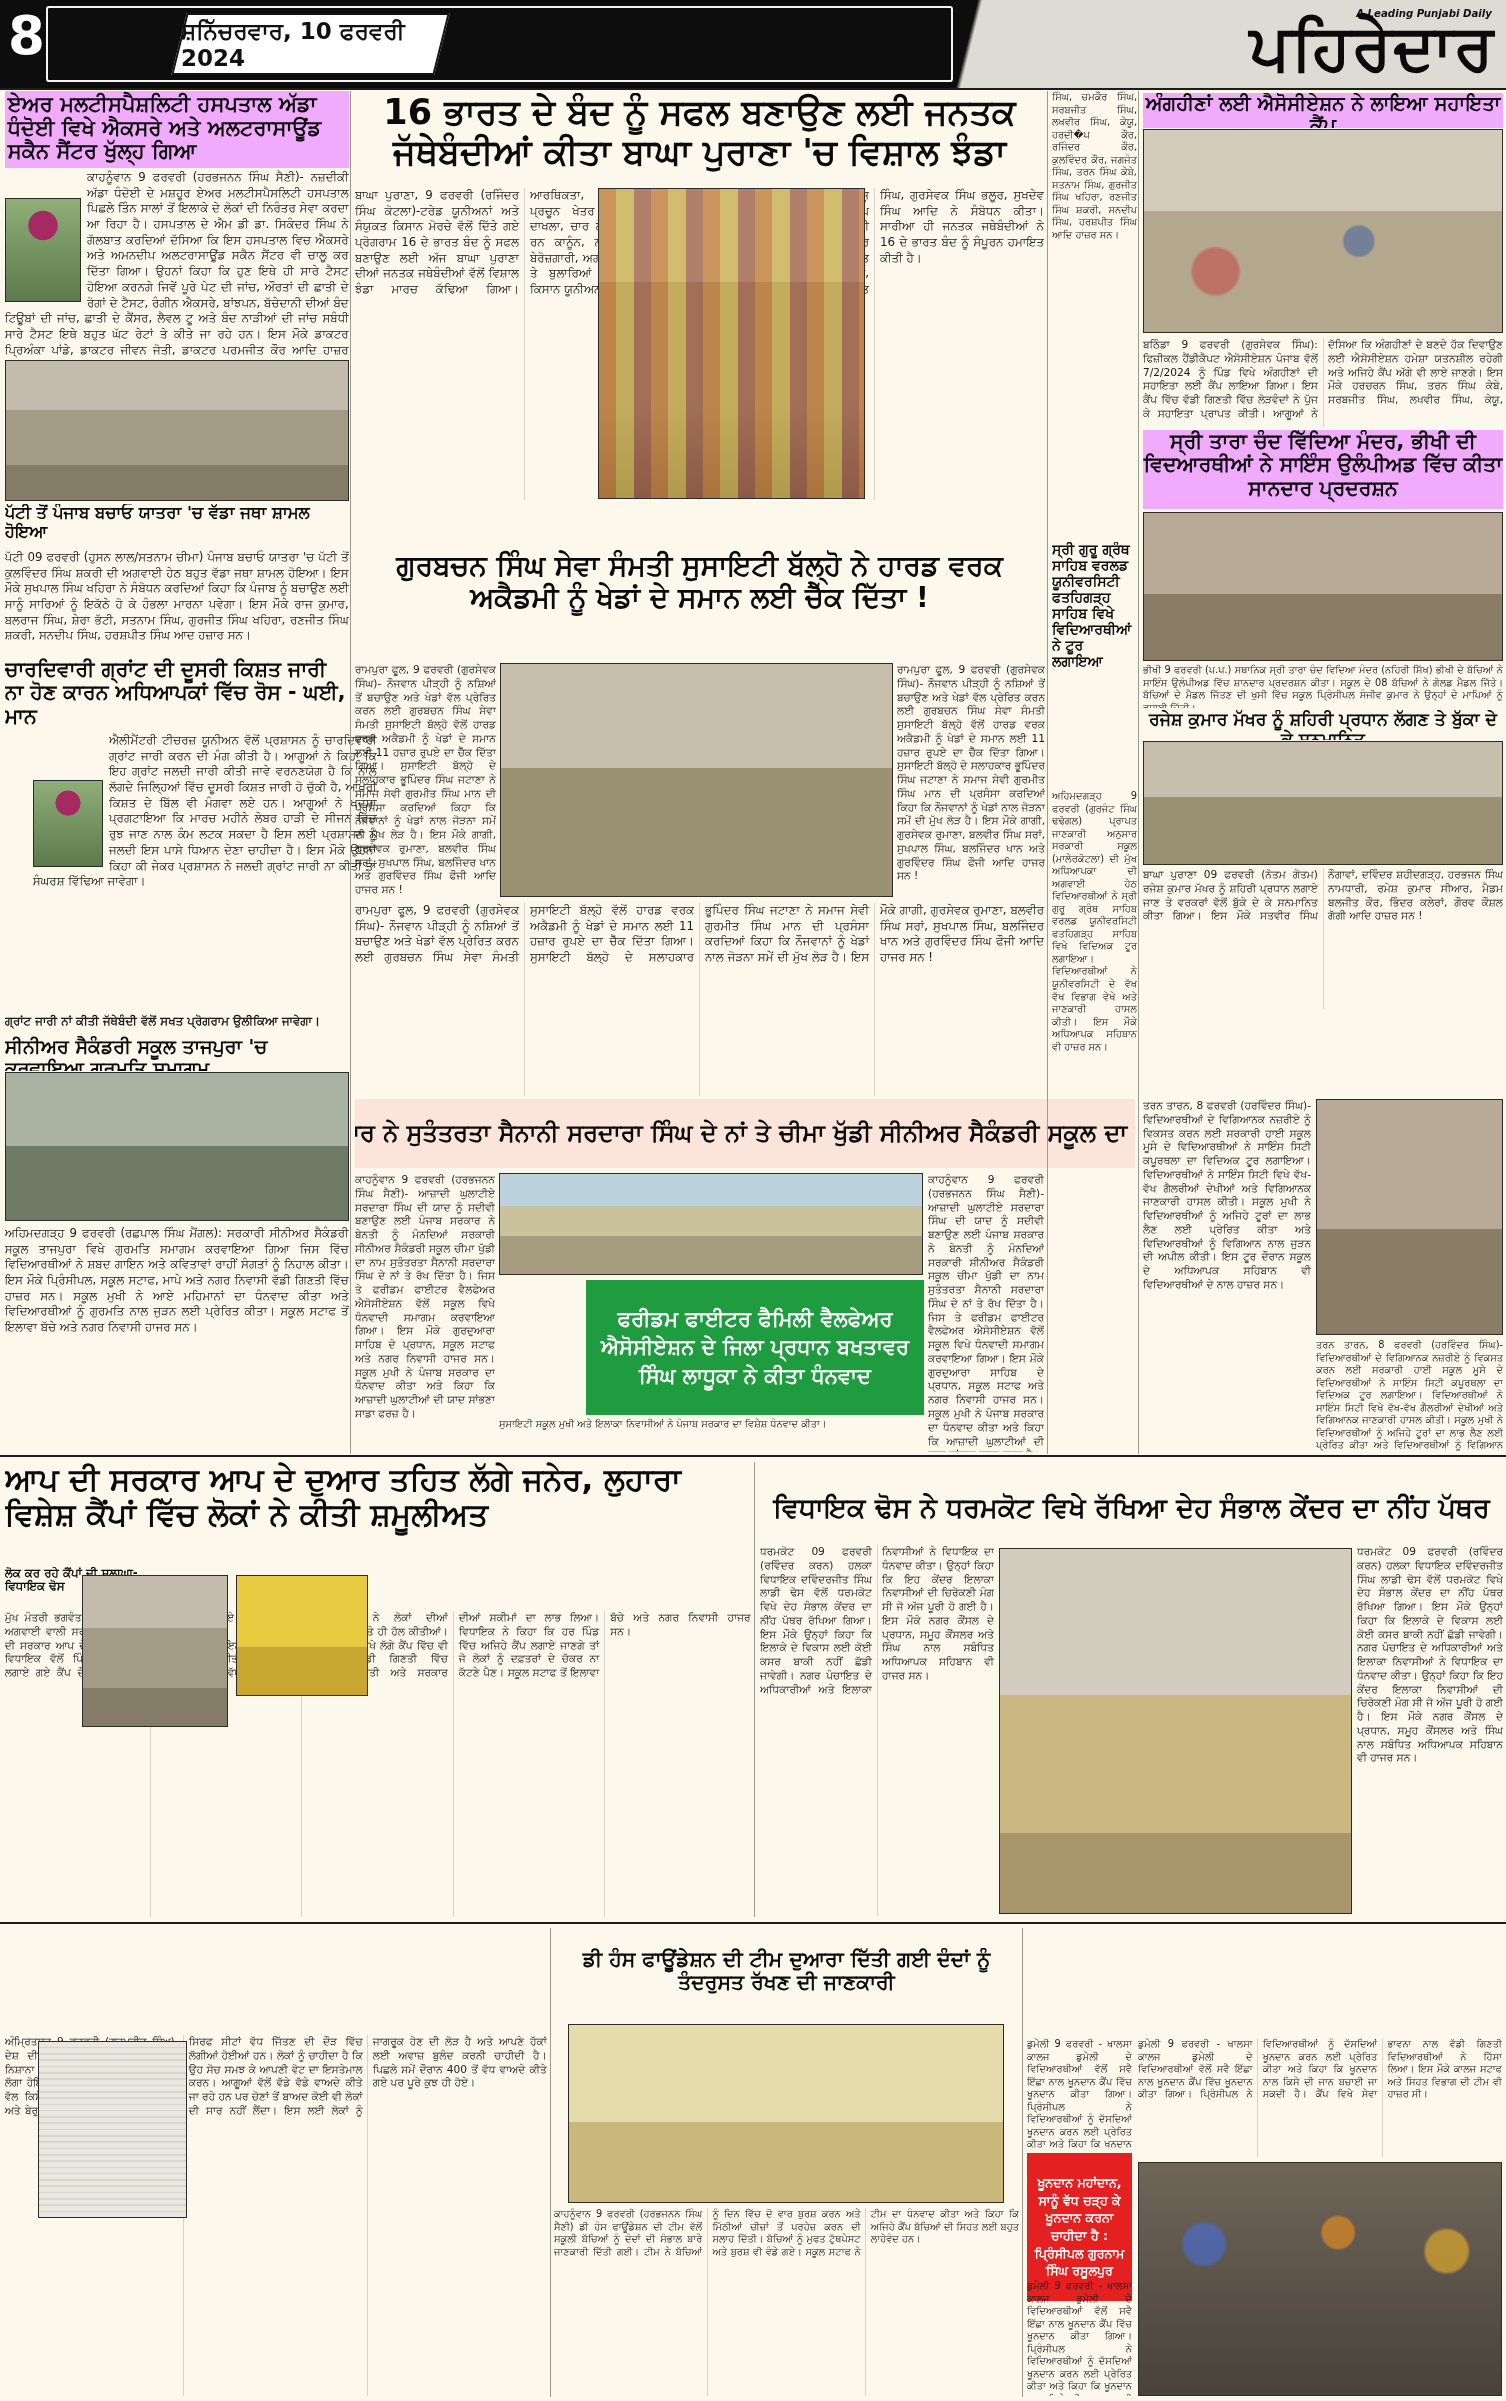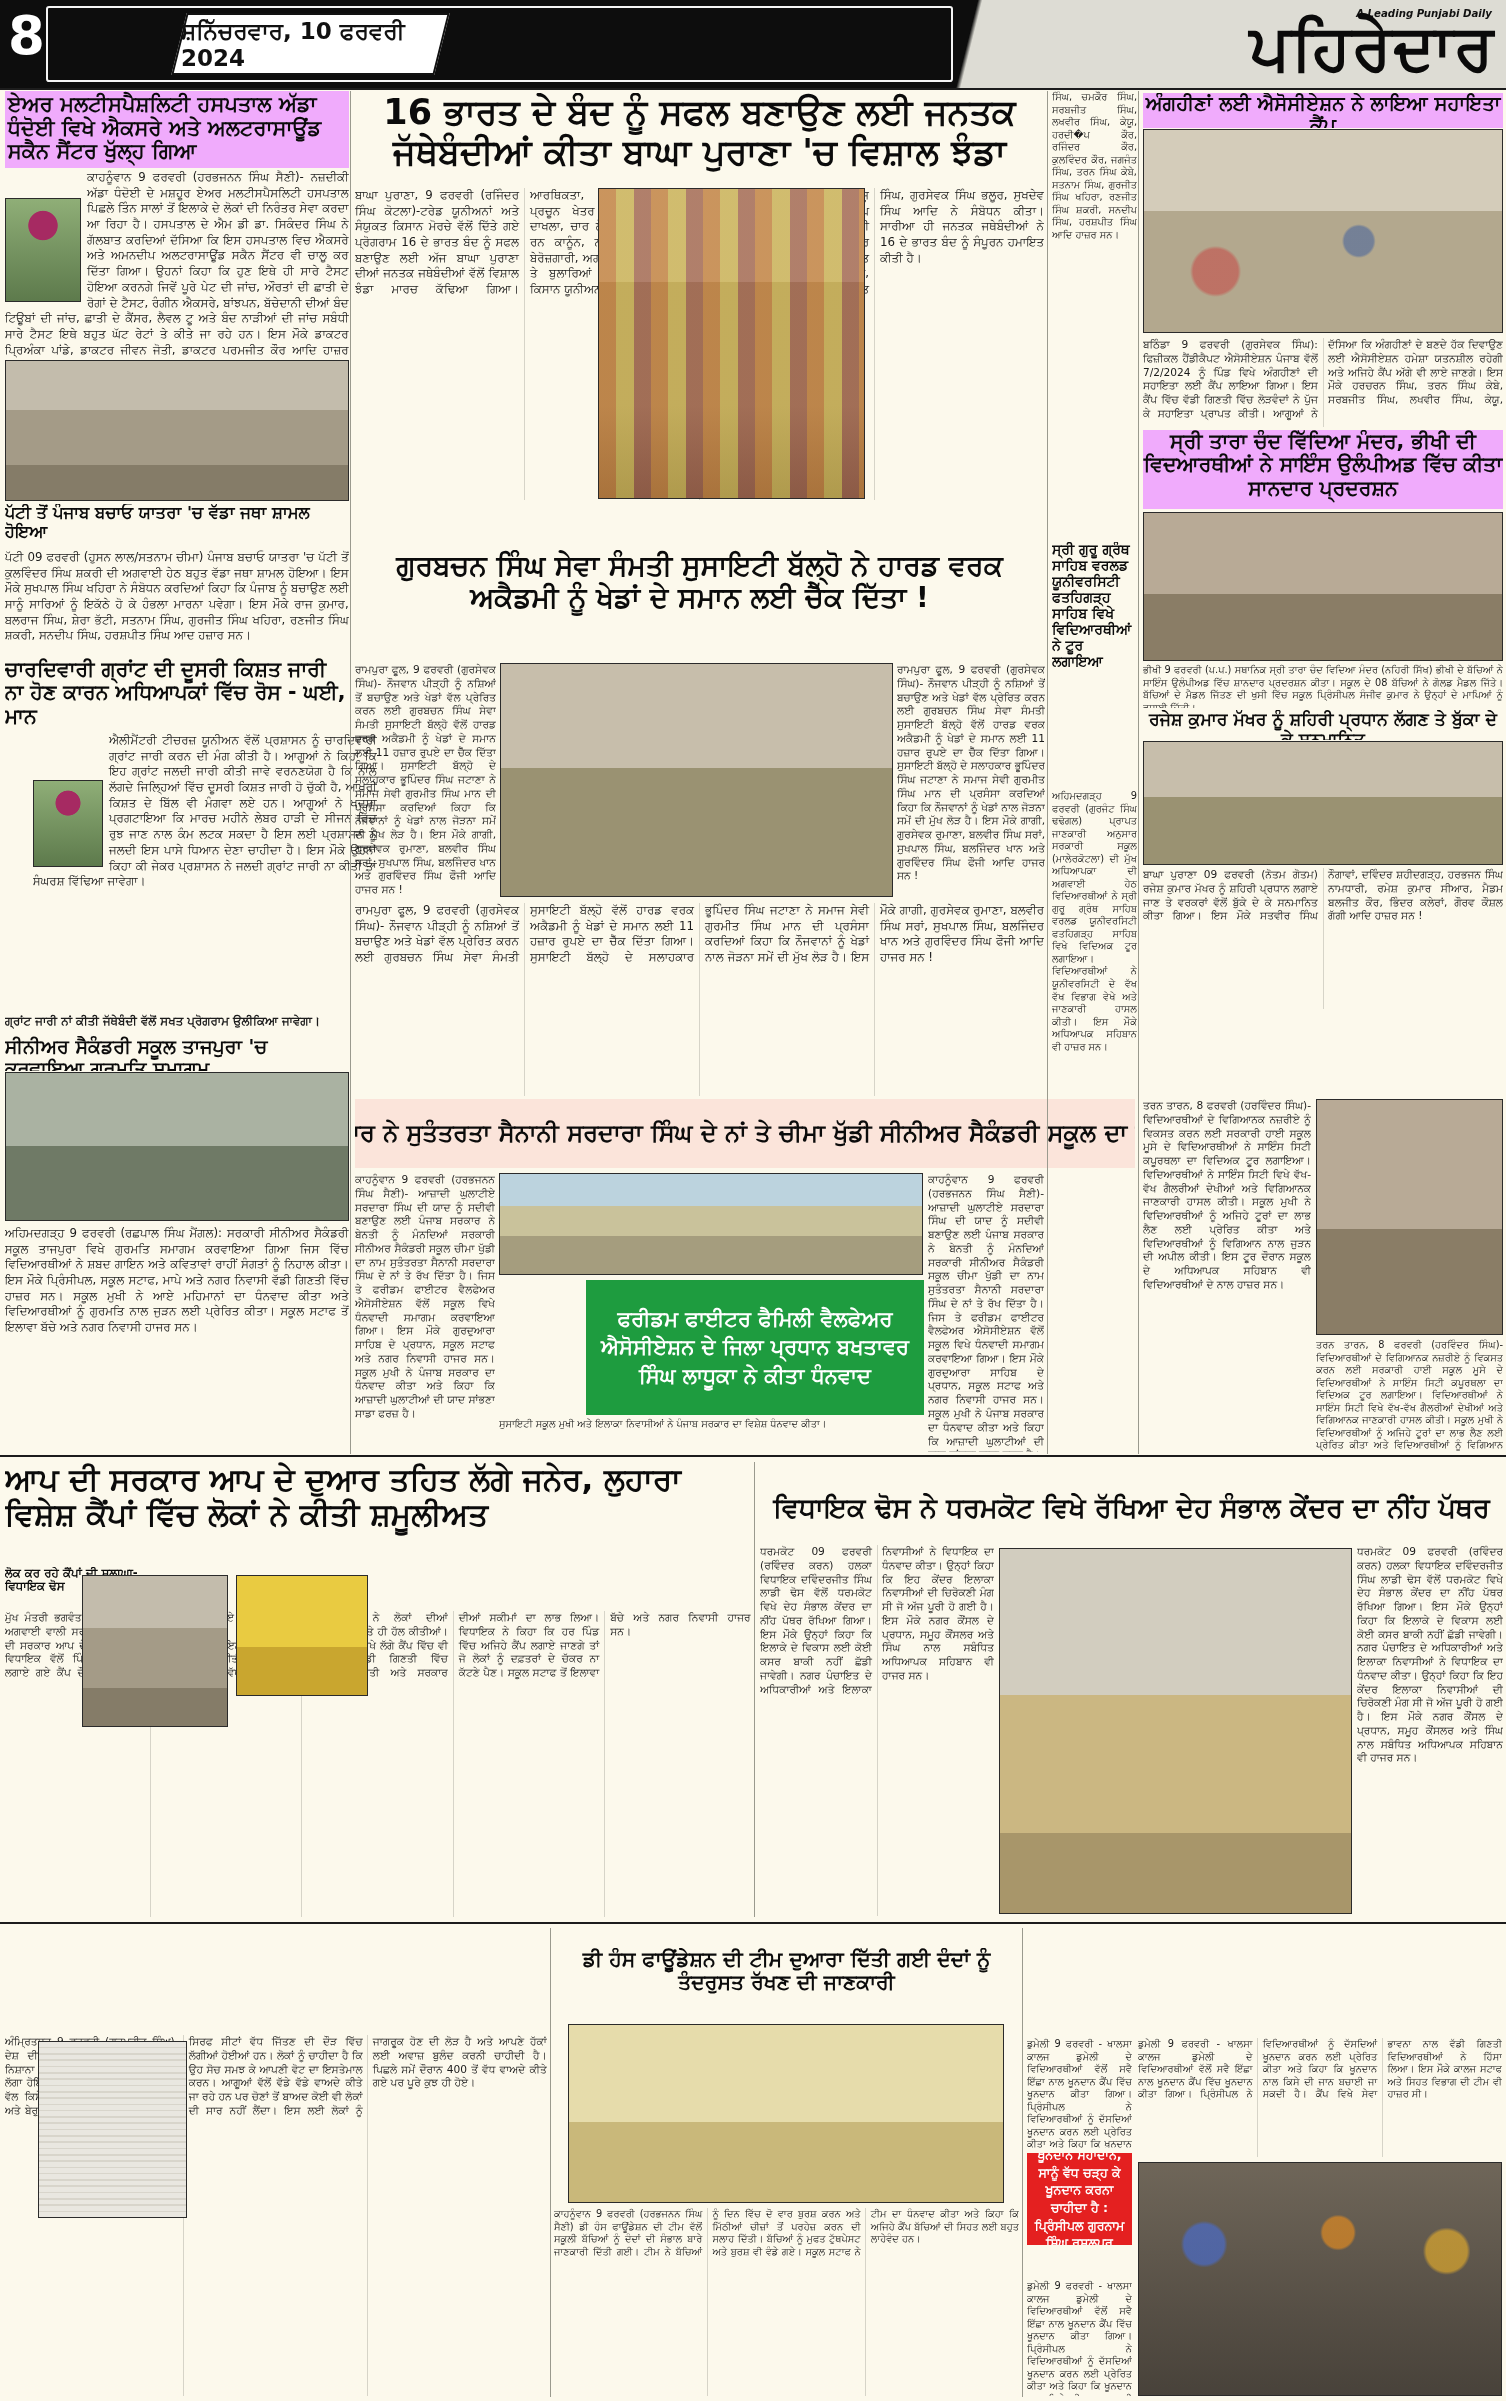--- a/index.html
+++ b/index.html
@@ -160,19 +160,19 @@
 
   <div class="abs rule-v" style="left:550px;top:1928px;height:469px;"></div>
 
   <div class="abs hl hl-c" style="left:554px;top:1948px;width:465px;height:74px;font-size:20.4px;">ਡੀ ਹੰਸ ਫਾਊਂਡੇਸ਼ਨ ਦੀ ਟੀਮ ਦੁਆਰਾ ਦਿੱਤੀ ਗਈ ਦੰਦਾਂ ਨੂੰ ਤੰਦਰੁਸਤ ਰੱਖਣ ਦੀ ਜਾਣਕਾਰੀ</div>
   <div class="abs photo ph-children" style="left:568px;top:2024px;width:436px;height:179px;"></div>
   <div class="abs body-txt xs cols3" style="left:554px;top:2208px;width:465px;height:188px;">ਕਾਹਨੂੰਵਾਨ 9 ਫਰਵਰੀ (ਹਰਭਜਨਨ ਸਿੰਘ ਸੈਣੀ) ਡੀ ਹੰਸ ਫਾਊਂਡੇਸ਼ਨ ਦੀ ਟੀਮ ਵੱਲੋਂ ਸਕੂਲੀ ਬੱਚਿਆਂ ਨੂੰ ਦੰਦਾਂ ਦੀ ਸੰਭਾਲ ਬਾਰੇ ਜਾਣਕਾਰੀ ਦਿੱਤੀ ਗਈ। ਟੀਮ ਨੇ ਬੱਚਿਆਂ ਨੂੰ ਦਿਨ ਵਿੱਚ ਦੋ ਵਾਰ ਬੁਰਸ਼ ਕਰਨ ਅਤੇ ਮਿੱਠੀਆਂ ਚੀਜ਼ਾਂ ਤੋਂ ਪਰਹੇਜ਼ ਕਰਨ ਦੀ ਸਲਾਹ ਦਿੱਤੀ। ਬੱਚਿਆਂ ਨੂੰ ਮੁਫਤ ਟੁੱਥਪੇਸਟ ਅਤੇ ਬੁਰਸ਼ ਵੀ ਵੰਡੇ ਗਏ। ਸਕੂਲ ਸਟਾਫ ਨੇ ਟੀਮ ਦਾ ਧੰਨਵਾਦ ਕੀਤਾ ਅਤੇ ਕਿਹਾ ਕਿ ਅਜਿਹੇ ਕੈਂਪ ਬੱਚਿਆਂ ਦੀ ਸਿਹਤ ਲਈ ਬਹੁਤ ਲਾਹੇਵੰਦ ਹਨ।</div>
 
   <div class="abs rule-v" style="left:1022px;top:1928px;height:469px;"></div>
 
   <div class="abs body-txt xs" style="left:1027px;top:2038px;width:105px;height:110px;">ਡੁਮੇਲੀ 9 ਫਰਵਰੀ - ਖਾਲਸਾ ਕਾਲਜ ਡੁਮੇਲੀ ਦੇ ਵਿਦਿਆਰਥੀਆਂ ਵੱਲੋਂ ਸਵੈ ਇੱਛਾ ਨਾਲ ਖੂਨਦਾਨ ਕੈਂਪ ਵਿੱਚ ਖੂਨਦਾਨ ਕੀਤਾ ਗਿਆ। ਪ੍ਰਿੰਸੀਪਲ ਨੇ ਵਿਦਿਆਰਥੀਆਂ ਨੂੰ ਦੱਸਦਿਆਂ ਖੂਨਦਾਨ ਕਰਨ ਲਈ ਪ੍ਰੇਰਿਤ ਕੀਤਾ ਅਤੇ ਕਿਹਾ ਕਿ ਖੂਨਦਾਨ ਨਾਲ ਕਿਸੇ ਦੀ ਜਾਨ ਬਚਾਈ ਜਾ ਸਕਦੀ ਹੈ। ਕੈਂਪ ਵਿਖੇ ਸੇਵਾ ਭਾਵਨਾ ਨਾਲ ਵੱਡੀ ਗਿਣਤੀ ਵਿਦਿਆਰਥੀਆਂ ਨੇ ਹਿੱਸਾ ਲਿਆ। ਇਸ ਮੌਕੇ ਕਾਲਜ ਸਟਾਫ ਅਤੇ ਸਿਹਤ ਵਿਭਾਗ ਦੀ ਟੀਮ ਵੀ ਹਾਜ਼ਰ ਸੀ।</div>
-  <div class="abs box-red" style="left:1027px;top:2153px;width:105px;height:92px;font-size:12.6px;padding:6.3px;line-height:1.4;">ਖੂਨਦਾਨ ਮਹਾਂਦਾਨ, ਸਾਨੂੰ ਵੱਧ ਚੜ੍ਹ ਕੇ ਖੂਨਦਾਨ ਕਰਨਾ ਚਾਹੀਦਾ ਹੈ : ਪ੍ਰਿੰਸੀਪਲ ਗੁਰਨਾਮ ਸਿੰਘ ਰਸੂਲਪੁਰ</div>
+  <div class="abs box-red" style="left:1027px;top:2153px;width:105px;height:148px;font-size:12.6px;padding:6.3px;line-height:1.4;">ਖੂਨਦਾਨ ਮਹਾਂਦਾਨ, ਸਾਨੂੰ ਵੱਧ ਚੜ੍ਹ ਕੇ ਖੂਨਦਾਨ ਕਰਨਾ ਚਾਹੀਦਾ ਹੈ : ਪ੍ਰਿੰਸੀਪਲ ਗੁਰਨਾਮ ਸਿੰਘ ਰਸੂਲਪੁਰ</div>
   <div class="abs body-txt xs cols3" style="left:1138px;top:2038px;width:364px;height:119px;">ਡੁਮੇਲੀ 9 ਫਰਵਰੀ - ਖਾਲਸਾ ਕਾਲਜ ਡੁਮੇਲੀ ਦੇ ਵਿਦਿਆਰਥੀਆਂ ਵੱਲੋਂ ਸਵੈ ਇੱਛਾ ਨਾਲ ਖੂਨਦਾਨ ਕੈਂਪ ਵਿੱਚ ਖੂਨਦਾਨ ਕੀਤਾ ਗਿਆ। ਪ੍ਰਿੰਸੀਪਲ ਨੇ ਵਿਦਿਆਰਥੀਆਂ ਨੂੰ ਦੱਸਦਿਆਂ ਖੂਨਦਾਨ ਕਰਨ ਲਈ ਪ੍ਰੇਰਿਤ ਕੀਤਾ ਅਤੇ ਕਿਹਾ ਕਿ ਖੂਨਦਾਨ ਨਾਲ ਕਿਸੇ ਦੀ ਜਾਨ ਬਚਾਈ ਜਾ ਸਕਦੀ ਹੈ। ਕੈਂਪ ਵਿਖੇ ਸੇਵਾ ਭਾਵਨਾ ਨਾਲ ਵੱਡੀ ਗਿਣਤੀ ਵਿਦਿਆਰਥੀਆਂ ਨੇ ਹਿੱਸਾ ਲਿਆ। ਇਸ ਮੌਕੇ ਕਾਲਜ ਸਟਾਫ ਅਤੇ ਸਿਹਤ ਵਿਭਾਗ ਦੀ ਟੀਮ ਵੀ ਹਾਜ਼ਰ ਸੀ।</div>
   <div class="abs photo ph-blood" style="left:1138px;top:2162px;width:364px;height:234px;"></div>
   <div class="abs body-txt xs" style="left:1027px;top:2280px;width:105px;height:116px;">ਡੁਮੇਲੀ 9 ਫਰਵਰੀ - ਖਾਲਸਾ ਕਾਲਜ ਡੁਮੇਲੀ ਦੇ ਵਿਦਿਆਰਥੀਆਂ ਵੱਲੋਂ ਸਵੈ ਇੱਛਾ ਨਾਲ ਖੂਨਦਾਨ ਕੈਂਪ ਵਿੱਚ ਖੂਨਦਾਨ ਕੀਤਾ ਗਿਆ। ਪ੍ਰਿੰਸੀਪਲ ਨੇ ਵਿਦਿਆਰਥੀਆਂ ਨੂੰ ਦੱਸਦਿਆਂ ਖੂਨਦਾਨ ਕਰਨ ਲਈ ਪ੍ਰੇਰਿਤ ਕੀਤਾ ਅਤੇ ਕਿਹਾ ਕਿ ਖੂਨਦਾਨ ਨਾਲ ਕਿਸੇ ਦੀ ਜਾਨ ਬਚਾਈ ਜਾ ਸਕਦੀ ਹੈ। ਕੈਂਪ ਵਿਖੇ ਸੇਵਾ ਭਾਵਨਾ ਨਾਲ ਵੱਡੀ ਗਿਣਤੀ ਵਿਦਿਆਰਥੀਆਂ ਨੇ ਹਿੱਸਾ ਲਿਆ। ਇਸ ਮੌਕੇ ਕਾਲਜ ਸਟਾਫ ਅਤੇ ਸਿਹਤ ਵਿਭਾਗ ਦੀ ਟੀਮ ਵੀ ਹਾਜ਼ਰ ਸੀ।</div>
 
 </div>
 
 
 </body></html>

